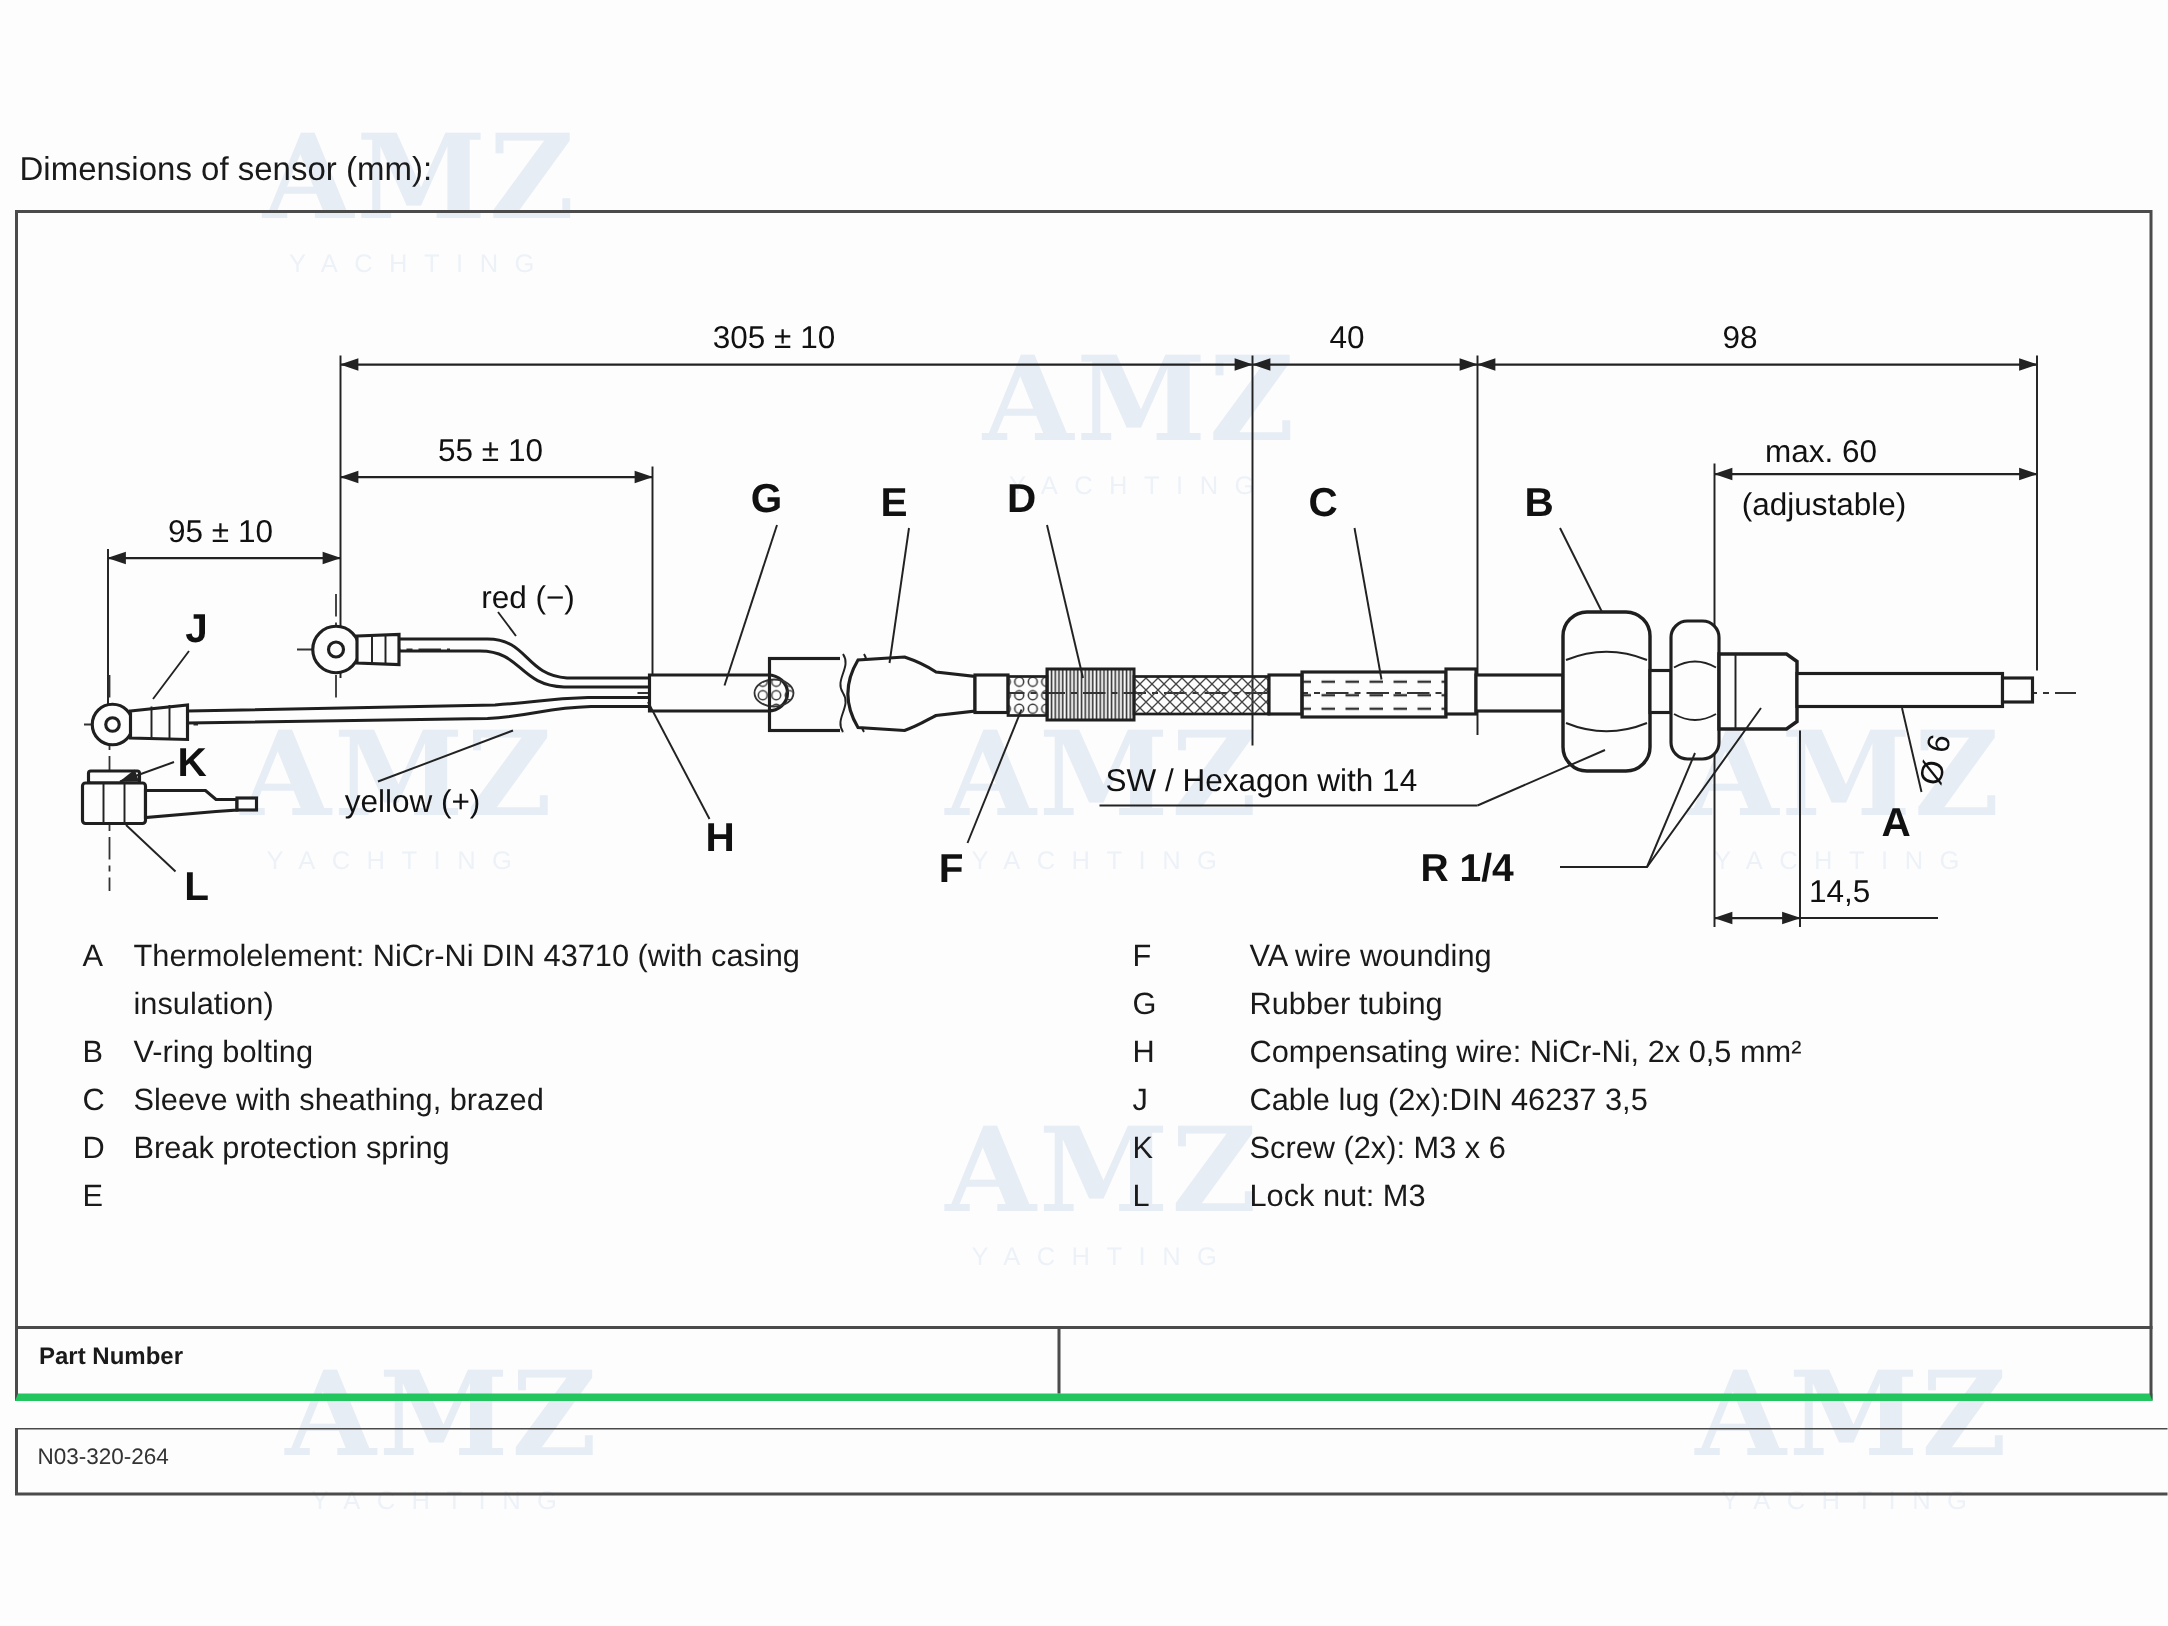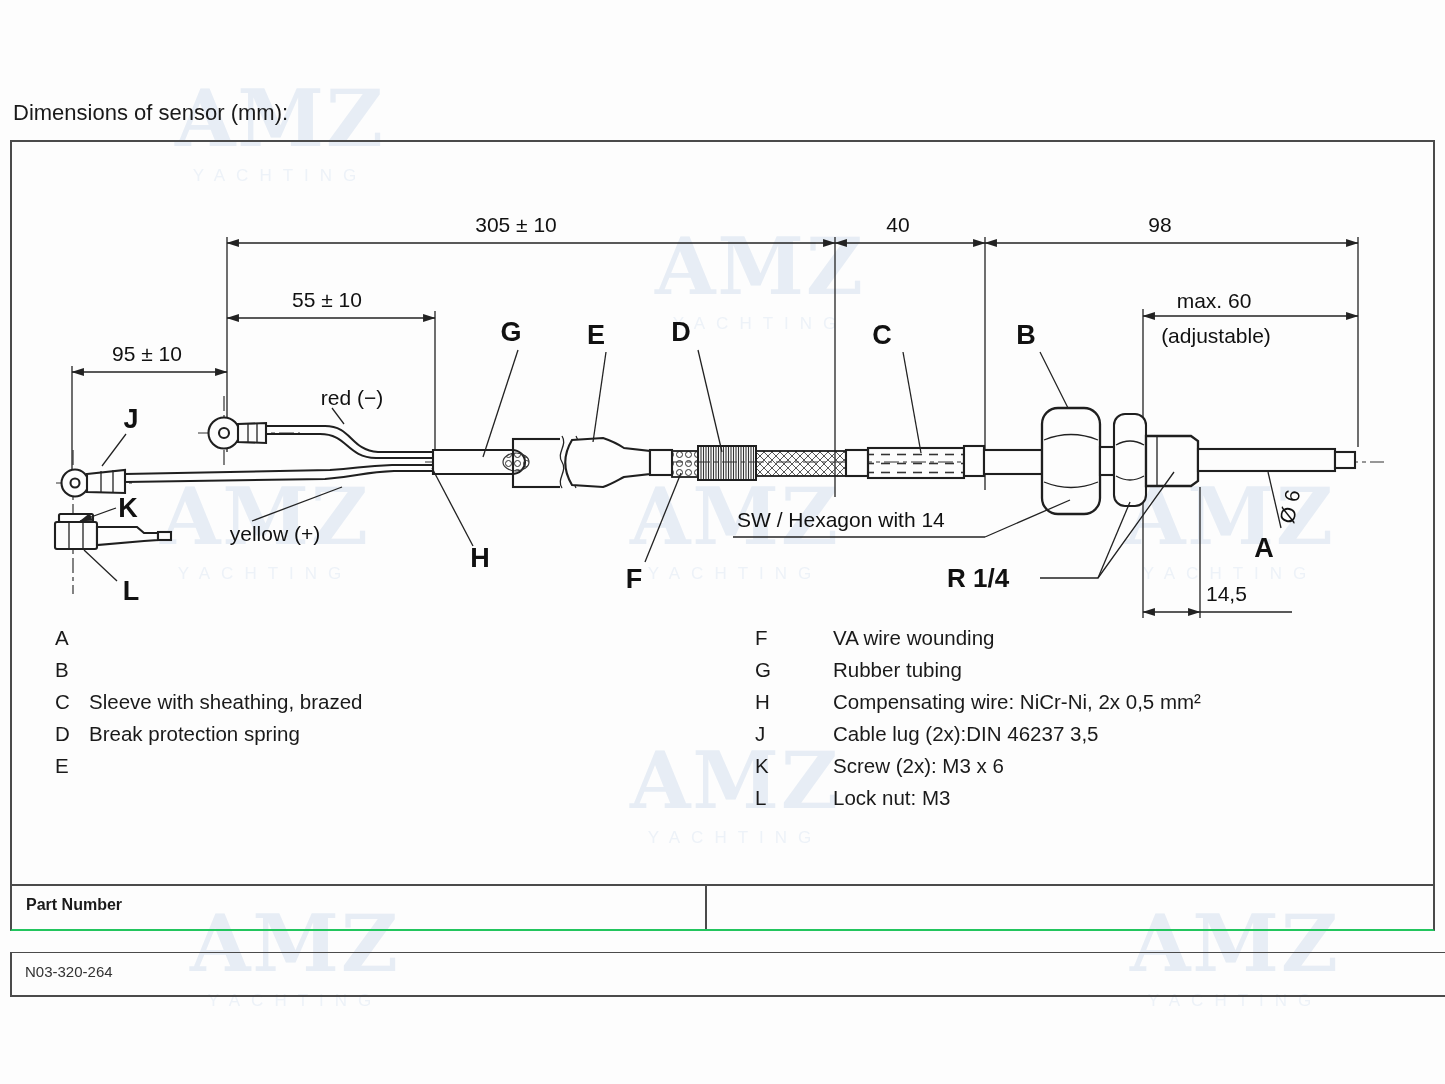--- a/index.html
+++ b/index.html
@@ -13,21 +13,21 @@
     color:#e7edf5;letter-spacing:2px;}
   .wm .yachting{font-family:"Liberation Sans",sans-serif;font-size:17px;letter-spacing:11px;
     color:#edf2f8;margin-top:8px;}
   
   .title{position:absolute;left:13px;top:100px;font-size:22px;font-weight:normal;z-index:3;}
   
   .main-box{position:absolute;left:10px;top:140px;width:1421px;height:742px;
     border:2px solid #4b4b4b;z-index:1;background:transparent;}
   
   .tbl-header{position:absolute;left:10px;top:884px;width:1421px;height:45px;
-    border-left:2px solid #4b4b4b;border-right:2px solid #4b4b4b;border-bottom:2px solid #22c55e;
+    border-left:2px solid #4b4b4b;border-right:2px solid #4b4b4b;border-bottom:5px solid #22c55e;
     z-index:2;}
   .tbl-header .divider{position:absolute;left:693px;top:0;width:0;height:100%;
     border-left:2px solid #4b4b4b;}
   .tbl-header .hdr-text{position:absolute;left:14px;top:12px;font-size:16px;font-weight:bold;}
   .tbl-value{position:absolute;left:10px;top:952px;width:1421px;height:42px;
     border-left:2px solid #4b4b4b;border-right:2px solid #4b4b4b;border-bottom:2px solid #4b4b4b;
     border-top:1px solid #4b4b4b;z-index:2;padding-left:14px;}
   .tbl-value .val-text{position:absolute;left:13px;top:10px;font-size:15px;color:#333;}
   
   .legend{position:absolute;z-index:3;font-size:20.5px;line-height:32px;}
@@ -251,23 +251,25 @@
   <text class="note" x="352" y="405" text-anchor="middle">red (−)</text>
   <text class="note" x="275" y="541" text-anchor="middle">yellow (+)</text>
   <text class="note" x="737" y="527">SW / Hexagon with 14</text>
   <line class="thin" x1="733" y1="537" x2="985" y2="537"></line>
   <text class="bold" x="947" y="587">R 1/4</text>
 </svg>
 
 <div class="legend legend-left">
   <div class="lrow">
       <span class="lkey">A</span>
+      <span class="ltxt">Thermolelement: NiCr-Ni DIN 43710 (with casing insulation)</span>
     </div>
   <div class="lrow">
       <span class="lkey">B</span>
+      <span class="ltxt">V-ring bolting</span>
     </div>
   <div class="lrow">
       <span class="lkey">C</span>
       <span class="ltxt">Sleeve with sheathing, brazed</span>
     </div>
   <div class="lrow">
       <span class="lkey">D</span>
       <span class="ltxt">Break protection spring</span>
     </div>
   <div class="lrow">

